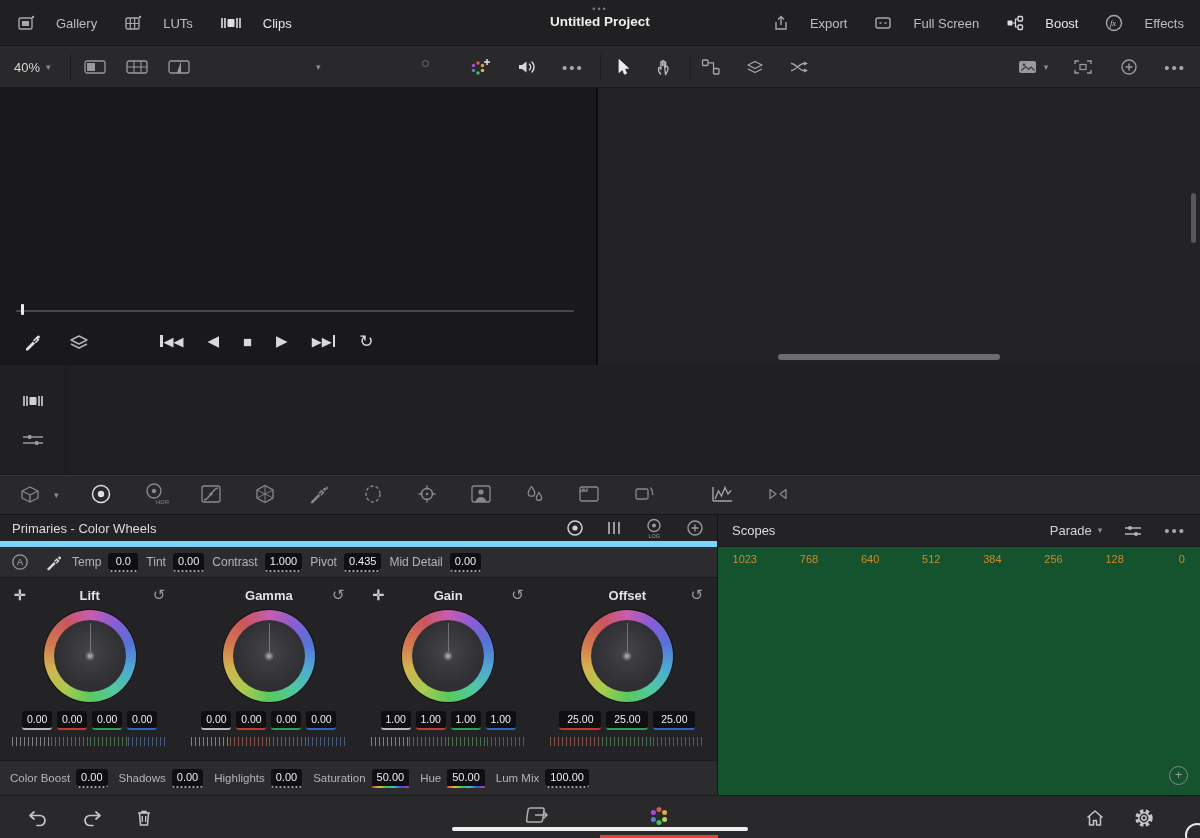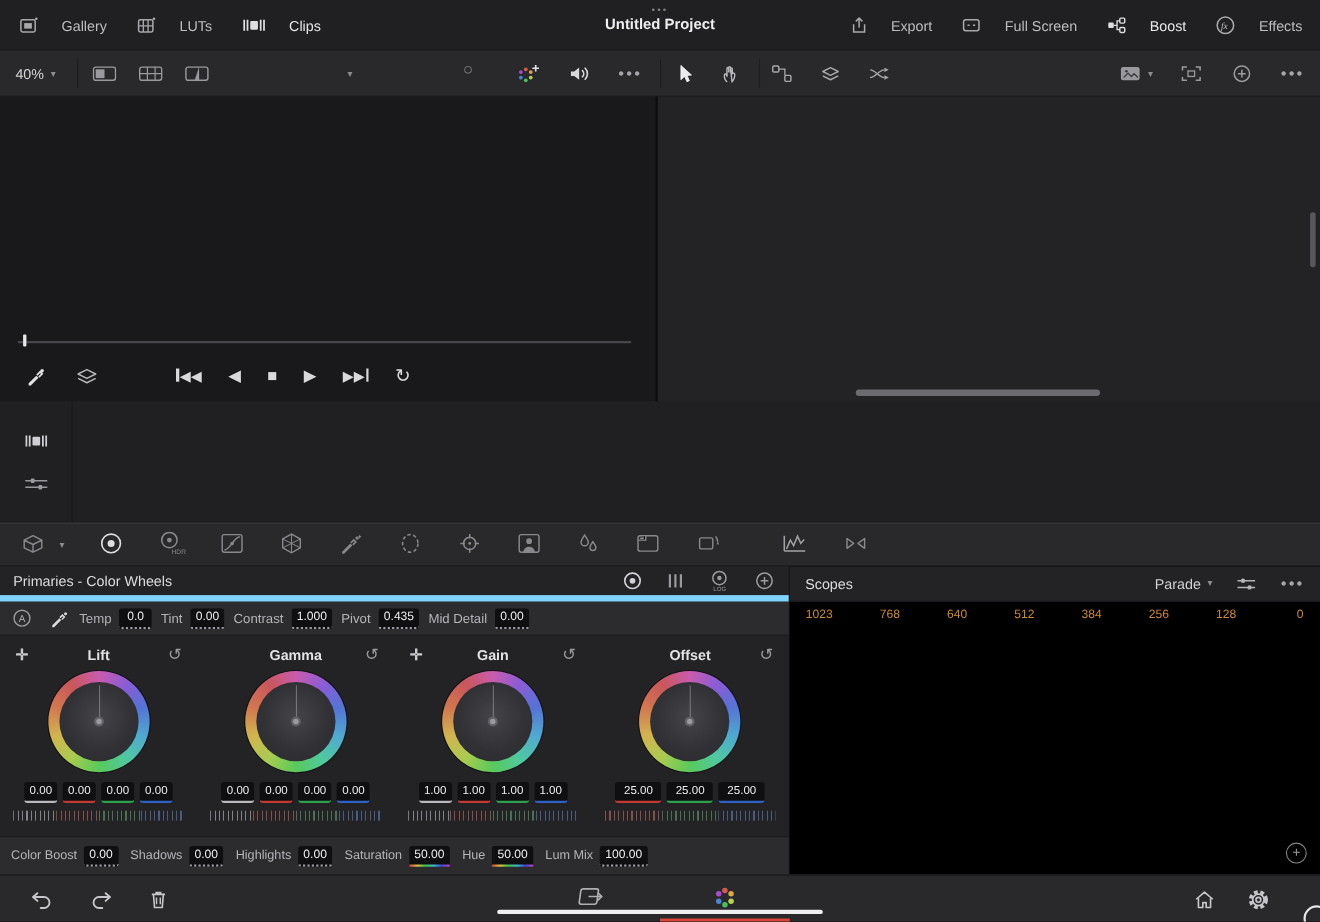--- a/index.html
+++ b/index.html
@@ -96,21 +96,21 @@
   .tk-w { background:repeating-linear-gradient(90deg,#828288 0 1px,transparent 1px 4px); }
   .tk-r { background:repeating-linear-gradient(90deg,#83504c 0 1px,transparent 1px 4px); }
   .tk-g { background:repeating-linear-gradient(90deg,#4c7055 0 1px,transparent 1px 4px); }
   .tk-b { background:repeating-linear-gradient(90deg,#4c5c80 0 1px,transparent 1px 4px); }
 
   .botrow { position:absolute; left:0; bottom:0; width:100%; height:35px; background:#2c2c2f; border-top:1px solid #1b1b1d; display:flex; align-items:center; padding:0 10px; gap:11px; }
   .bot-ctl { display:flex; align-items:center; gap:6px; }
   .bot-lbl { color:#b4b4b8; font-size:11.5px; white-space:nowrap; }
 
   
-  .scopes-panel { position:relative; flex:1; background:#000000; display:flex; flex-direction:column; }
+  .scopes-panel { position:relative; flex:1; background:#14532d; display:flex; flex-direction:column; }
   .scopes-head { height:32px; background:#232326; border-bottom:1px solid #1b1b1d; display:flex; align-items:center; padding:0 14px; }
   .scopes-title { color:#dcdcde; font-size:13px; }
   .sc-right { margin-left:auto; display:flex; align-items:center; gap:20px; }
   .sc-mode { color:#d2d2d4; font-size:13px; display:flex; align-items:center; gap:6px; }
   .scope-display { position:relative; flex:1; padding:6px 6px 12px 0; display:flex; flex-direction:row; justify-content:space-between; }
   .scope-row { display:flex; align-items:center; height:11px; }
   .scope-num { width:48px; text-align:right; padding-right:9px; font-size:11px; color:#cd8a30; }
   .scope-line { flex:1; height:1px; background:rgba(187,110,34,.55); }
   .scope-zoom { position:absolute; right:12px; bottom:10px; width:19px; height:19px; border:1.4px solid #86868a; border-radius:50%; color:#9a9a9e; font-size:13px; line-height:16px; text-align:center; }
 

